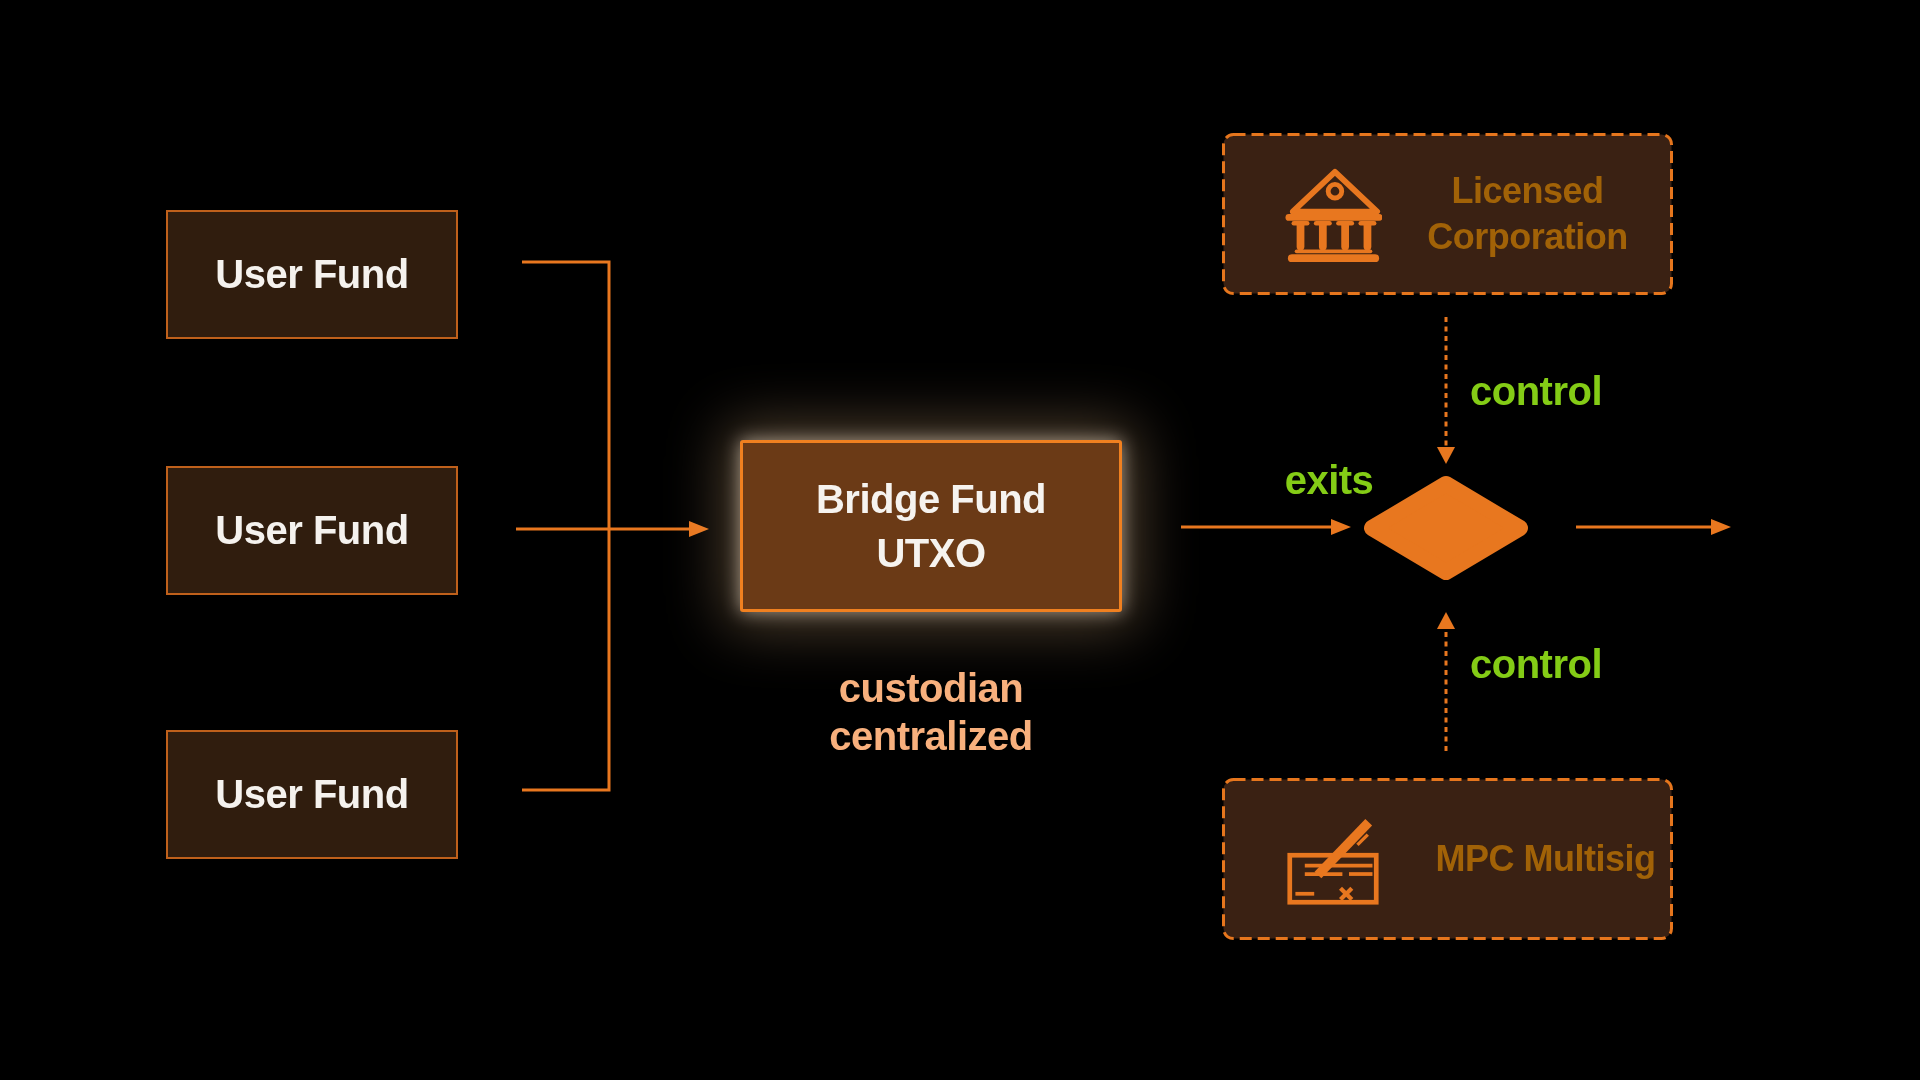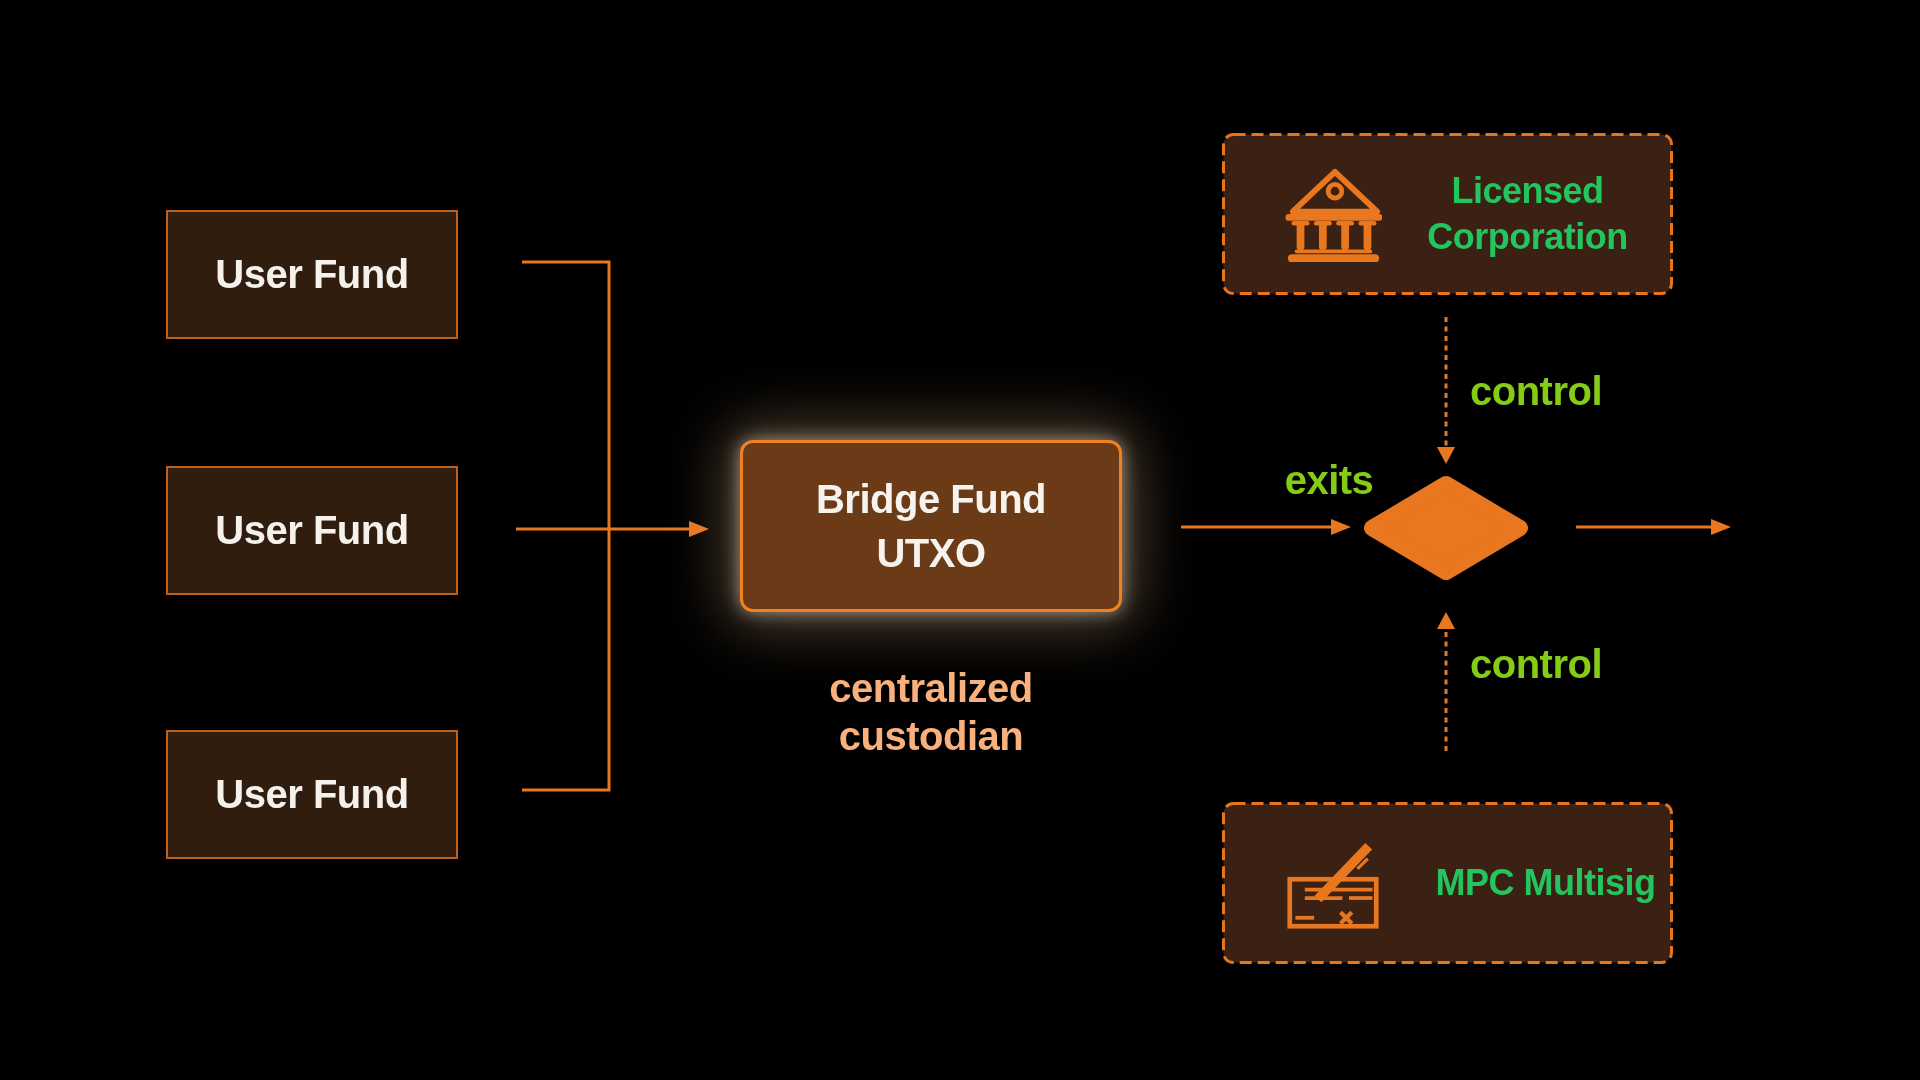--- a/index.html
+++ b/index.html
@@ -10,43 +10,43 @@
   .overlay{position:absolute;left:0;top:0;width:1920px;height:1080px;pointer-events:none;}
   .box{position:absolute;display:flex;align-items:center;justify-content:center;box-sizing:border-box;}
   .user-fund{
     left:166px;width:292px;height:129px;
     background:#301d0e;border:2px solid #bf601b;
     color:#f5f2ee;font-size:40px;letter-spacing:-0.5px;
   }
   .uf1{top:210px;} .uf2{top:466px;} .uf3{top:730px;}
   .bridge{
     left:740px;top:440px;width:382px;height:172px;
-    background:#6b3a16;border:3px solid #f08020;border-radius:13px;
+    background:#6b3a16;border:3px solid #f08020;border-radius:3px;
     box-shadow:0 0 18px rgba(255,240,220,.55),0 0 60px 14px rgba(255,205,150,.32);
     color:#f6f3ef;font-size:40px;letter-spacing:-0.5px;
     flex-direction:column;line-height:54px;text-align:center;
   }
   .caption{
     position:absolute;left:740px;top:664px;width:382px;text-align:center;
     color:#f8b07d;font-size:40px;line-height:48px;letter-spacing:-0.5px;
   }
   .edge-label{position:absolute;color:#84cc16;font-size:40px;letter-spacing:-0.5px;line-height:40px;}
   .exits-label{left:1244px;top:460px;width:170px;text-align:center;}
   .control-top{left:1470px;top:371px;}
   .control-bottom{left:1470px;top:644px;}
   .dashed-box{
     position:absolute;left:1222px;width:451px;height:162px;
     display:flex;align-items:center;box-sizing:border-box;padding-left:63px;
   }
-  .db-top{top:133px;} .db-bottom{top:802px;gap:37px;}
+  .db-top{top:133px;} .db-bottom{top:778px;gap:37px;}
   .db-border{position:absolute;left:0;top:0;width:451px;height:162px;}
   .db-icon{position:relative;flex:0 0 auto;}
   .db-label{
     position:relative;flex:1 1 auto;text-align:center;
-    color:#22c55e;font-size:36px;line-height:46px;letter-spacing:-0.5px;
+    color:#a16207;font-size:36px;line-height:46px;letter-spacing:-0.5px;
   }
 </style>
 </head>
 <body>
 
 <div class="canvas">
 
   <svg class="overlay" viewBox="0 0 1920 1080" xmlns="http://www.w3.org/2000/svg">
 
     <path d="M522,262 L609,262 L609,790 L522,790" fill="none" stroke="#e8771f" stroke-width="3"></path>
@@ -78,22 +78,22 @@
   <div class="box user-fund uf3">
     <span>User Fund</span>
   </div>
 
   <div class="box bridge">
     <div>Bridge Fund</div>
     <div>UTXO</div>
   </div>
 
   <div class="caption">
+    <div>custodian</div>
     <div>centralized</div>
-    <div>custodian</div>
   </div>
 
   <div class="edge-label exits-label">exits</div>
   <div class="edge-label control-top">control</div>
   <div class="edge-label control-bottom">control</div>
 
   <div class="dashed-box db-top">
     <svg class="db-border" viewBox="0 0 451 162" xmlns="http://www.w3.org/2000/svg">
       <rect x="1.5" y="1.5" width="448" height="159" rx="10" fill="#3a2113" stroke="#e6761d" stroke-width="3" stroke-dasharray="12 6"></rect>
     </svg>

